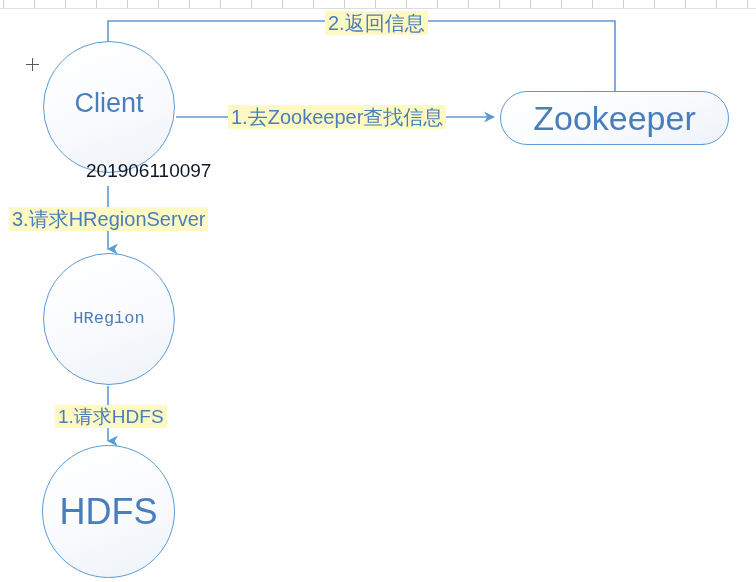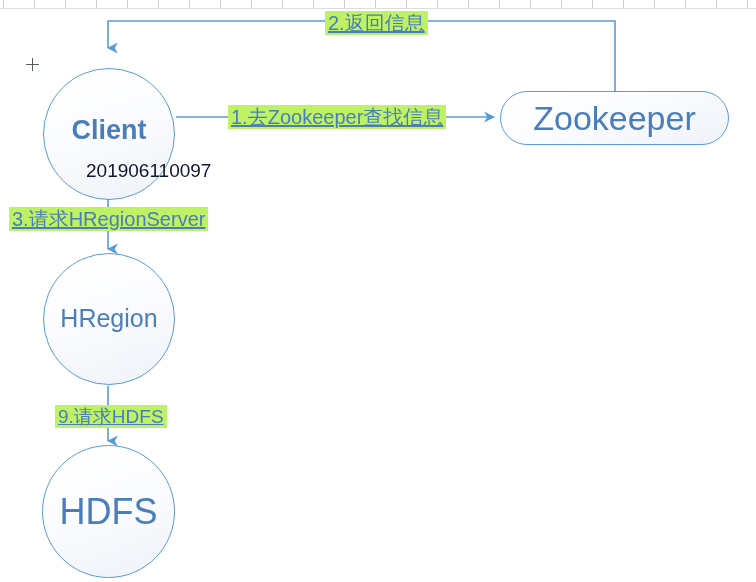--- a/index.html
+++ b/index.html
@@ -79,54 +79,53 @@
     justify-content: center;
     text-align: center;
     color: #4A7EBB;
     border: 1px solid #5B9BD5;
     background: linear-gradient(160deg, #ffffff 0%, #fbfcfe 45%, #eef2f8 100%);
   }
   .circle { border-radius: 50%; }
   .pill   { border-radius: 999px; }
 
   #node-client {
-    left: 43px; top: 68px;
+    left: 43px; top: 41px;
     width: 132px; height: 132px;
     font-size: 27px;
-    font-weight: bold;
   }
   #node-client .inner { transform: translateY(-4px); }
 
   #node-hregionserver {
     left: 43px; top: 253px;
     width: 132px; height: 132px;
-    font-size: 25px;
+    font-size: 17px;
     line-height: 1.25;
+    font-family: Liberation Mono, monospace;
   }
 
   #node-hdfs {
     left: 42px; top: 445px;
     width: 133px; height: 133px;
     font-size: 36px;
   }
 
   #node-zookeeper {
     left: 500px; top: 91px;
     width: 229px; height: 54px;
     font-size: 34px;
   }
 
   
   .caption {
     position: absolute;
     color: #4A7EBB;
     white-space: nowrap;
-    background: #bef264;
+    background: #fef9c3;
     line-height: 1;
-    text-decoration: underline;
   }
   #cap-return {
     left: 325px; top: 11px;
     font-size: 20px;
     padding: 2px 3px;
   }
   #cap-find {
     left: 228px; top: 105px;
     font-size: 20px;
     padding: 2px 3px;
@@ -224,15 +223,15 @@
     </span>
   </div>
 
   <div id="node-hdfs" class="node circle">
     <span>HDFS</span>
   </div>
 
   <div id="cap-return" class="caption">2.返回信息</div>
   <div id="cap-find" class="caption">1.去Zookeeper查找信息</div>
   <div id="cap-hregion" class="caption">3.请求HRegionServer</div>
-  <div id="cap-hdfs" class="caption">9.请求HDFS</div>
+  <div id="cap-hdfs" class="caption">1.请求HDFS</div>
 
 </div>
 
 </body></html>

